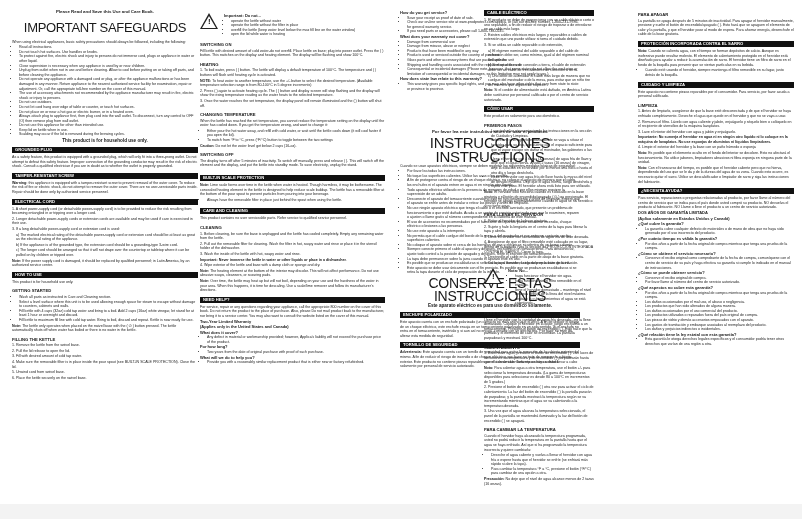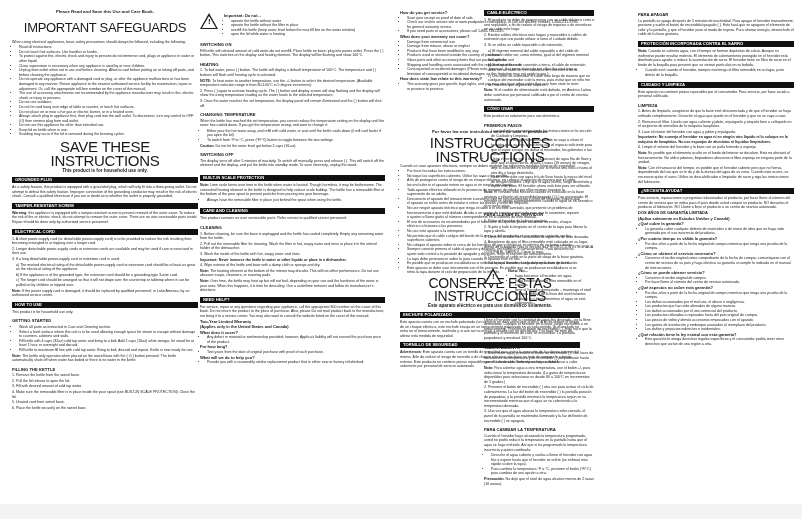--- a/index.html
+++ b/index.html
@@ -49,21 +49,20 @@
       <li>Do not operate any appliance with a damaged cord or plug, or after the appliance malfunctions or has been damaged in any manner. Return appliance to the nearest authorized service facility for examination, repair or adjustment. Or, call the appropriate toll-free number on the cover of this manual.</li>
       <li>The use of accessory attachments not recommended by the appliance manufacturer may result in fire, electric shock or injury to persons.</li>
       <li>Do not use outdoors.</li>
       <li>Do not let cord hang over edge of table or counter, or touch hot surfaces.</li>
       <li>Do not place on or near a hot gas or electric burner, or in a heated oven.</li>
       <li>Always attach plug to appliance first, then plug cord into the wall outlet. To disconnect, turn any control to OFF (O) then remove plug from wall outlet.</li>
       <li>Do not use this appliance for other than intended use.</li>
       <li>Keep lid on kettle when in use.</li>
       <li>Scalding may occur if the lid is removed during the brewing cycles.</li>
     </ul>
-    <div class="bigtitle" style="font-size:15px;line-height:14px;margin-top:3px">SAVE THESE INSTRUCTIONS</div>
     <div class="sub">This product is for household use only.</div>
 
     <div class="bar">GROUNDED PLUG</div>
     <p>As a safety feature, this product is equipped with a grounded plug, which will only fit into a three-prong outlet. Do not attempt to defeat this safety feature. Improper connection of the grounding conductor may result in the risk of electric shock. Consult a qualified electrician if you are in doubt as to whether the outlet is properly grounded.</p>
 
     <div class="bar">TAMPER-RESISTANT SCREW</div>
     <p><b>Warning:</b> <span>this appliance is equipped with a tamper-resistant screw to prevent removal of the outer cover. To reduce the risk of fire or electric shock, do not attempt to remove the outer cover. There are no user-serviceable parts inside. Repair should be done only by authorized service personnel.</span></p>
 
     <div class="bar">ELECTRICAL CORD</div>
     <p>1. A short power-supply cord (or detachable power-supply cord) is to be provided to reduce the risk resulting from becoming entangled in or tripping over a longer cord.</p>

